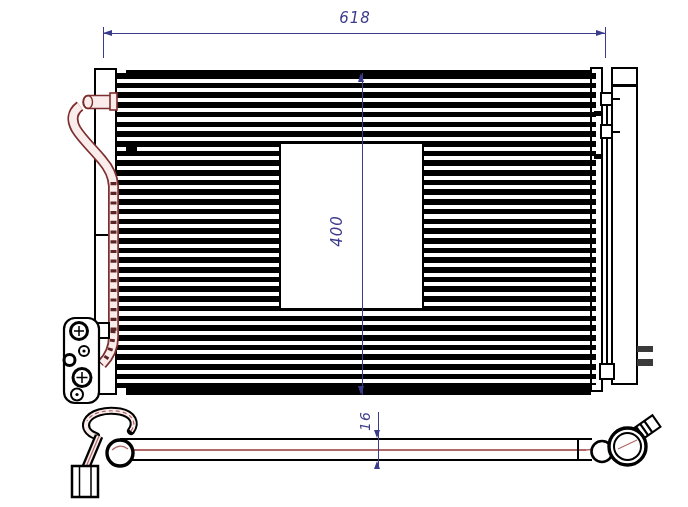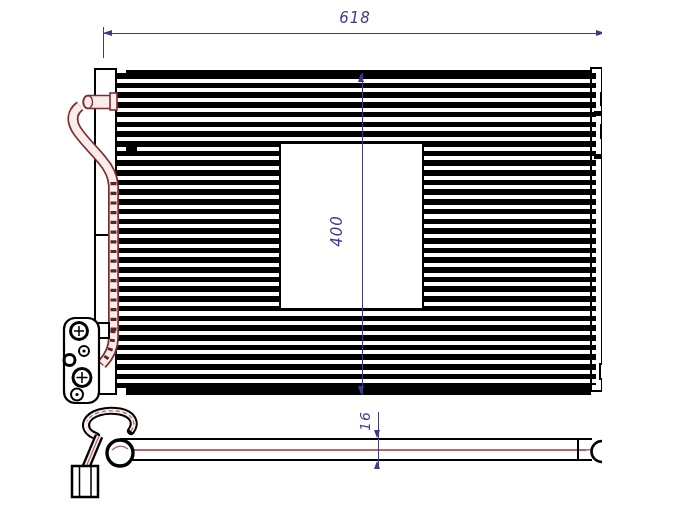--- a/index.html
+++ b/index.html
@@ -3,21 +3,21 @@
 <meta charset="utf-8">
 <style>
   :root{
     --dimension:#3b3b8c;
     --outline:#000000;
     --pipe-outline:#7d2f2f;
     --pipe-fill:#fbecec;
     --pipe-centerline:#b06868;
   }
   html,body{margin:0;padding:0;background:#fff;}
-  .drawing{position:relative;width:602px;height:507px;background:#fff;overflow:hidden;
+  .drawing{position:relative;width:688px;height:507px;background:#fff;overflow:hidden;
            font-family:"DejaVu Sans",sans-serif;}
   .abs{position:absolute;box-sizing:border-box;}
   .dim-line{background:var(--dimension);}
   .dim-label{color:var(--dimension);font-style:italic;font-size:15px;letter-spacing:1px;
              text-align:center;line-height:16px;white-space:nowrap;}
   .dim-label.small{font-size:14px;}
   .rot{transform:rotate(-90deg);transform-origin:center center;}
   .tri{width:0;height:0;position:absolute;}
   .outlined{border:2px solid var(--outline);background:#fff;}
   .blackbar{background:var(--outline);}

